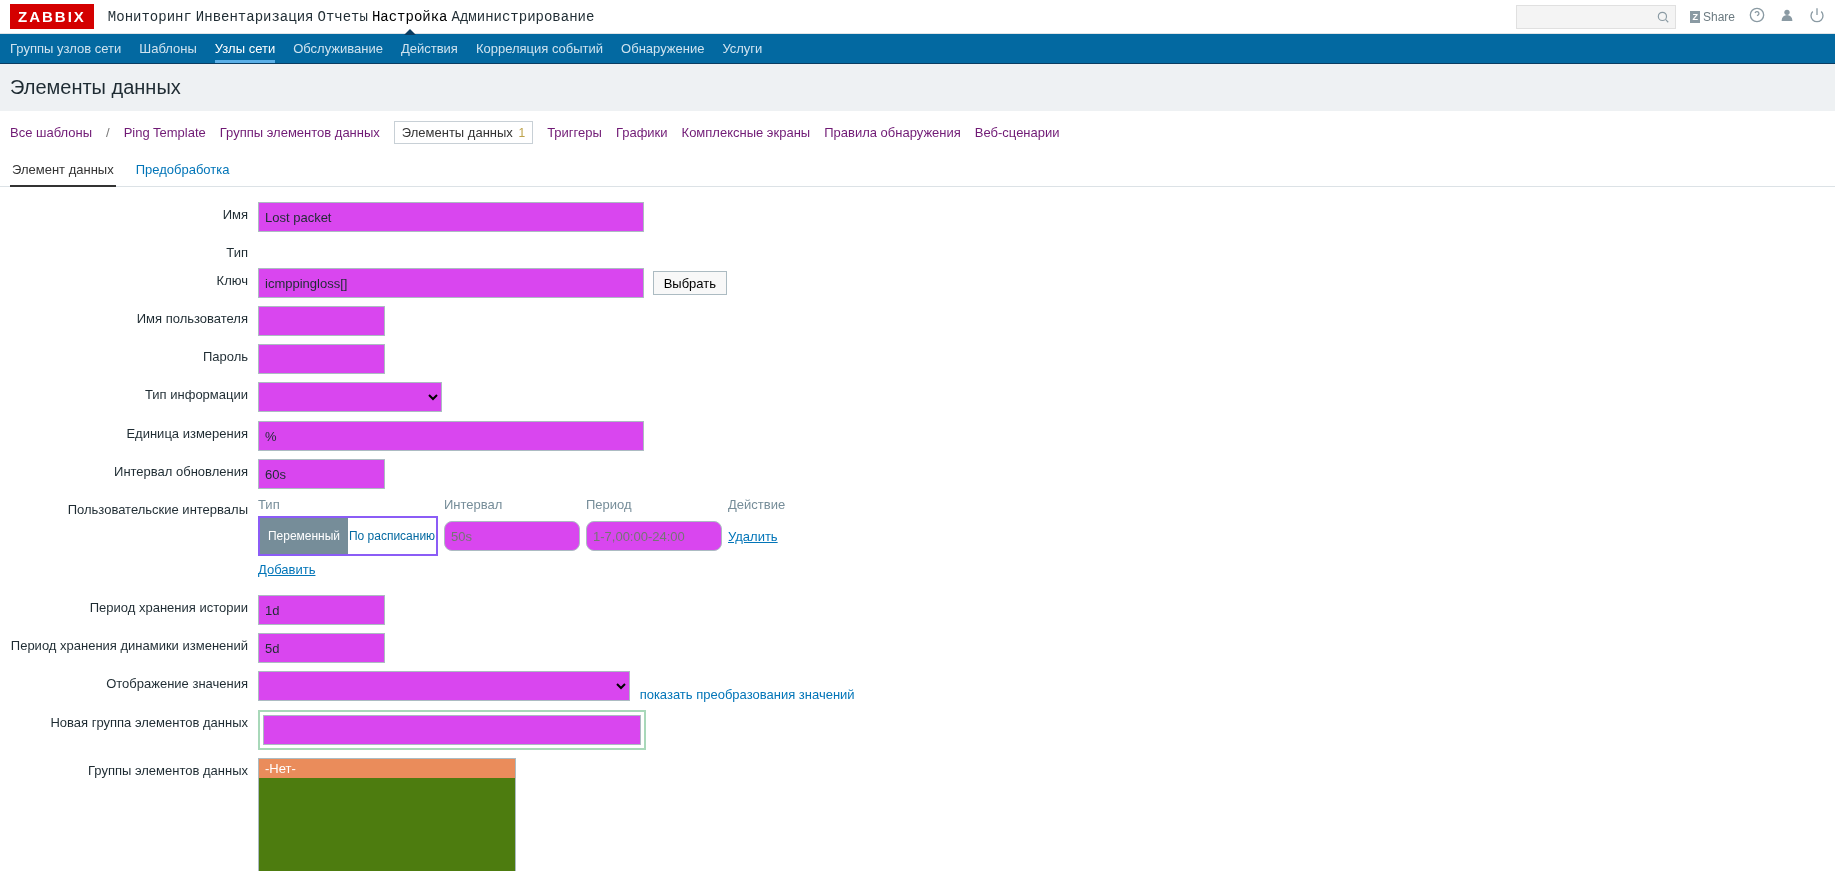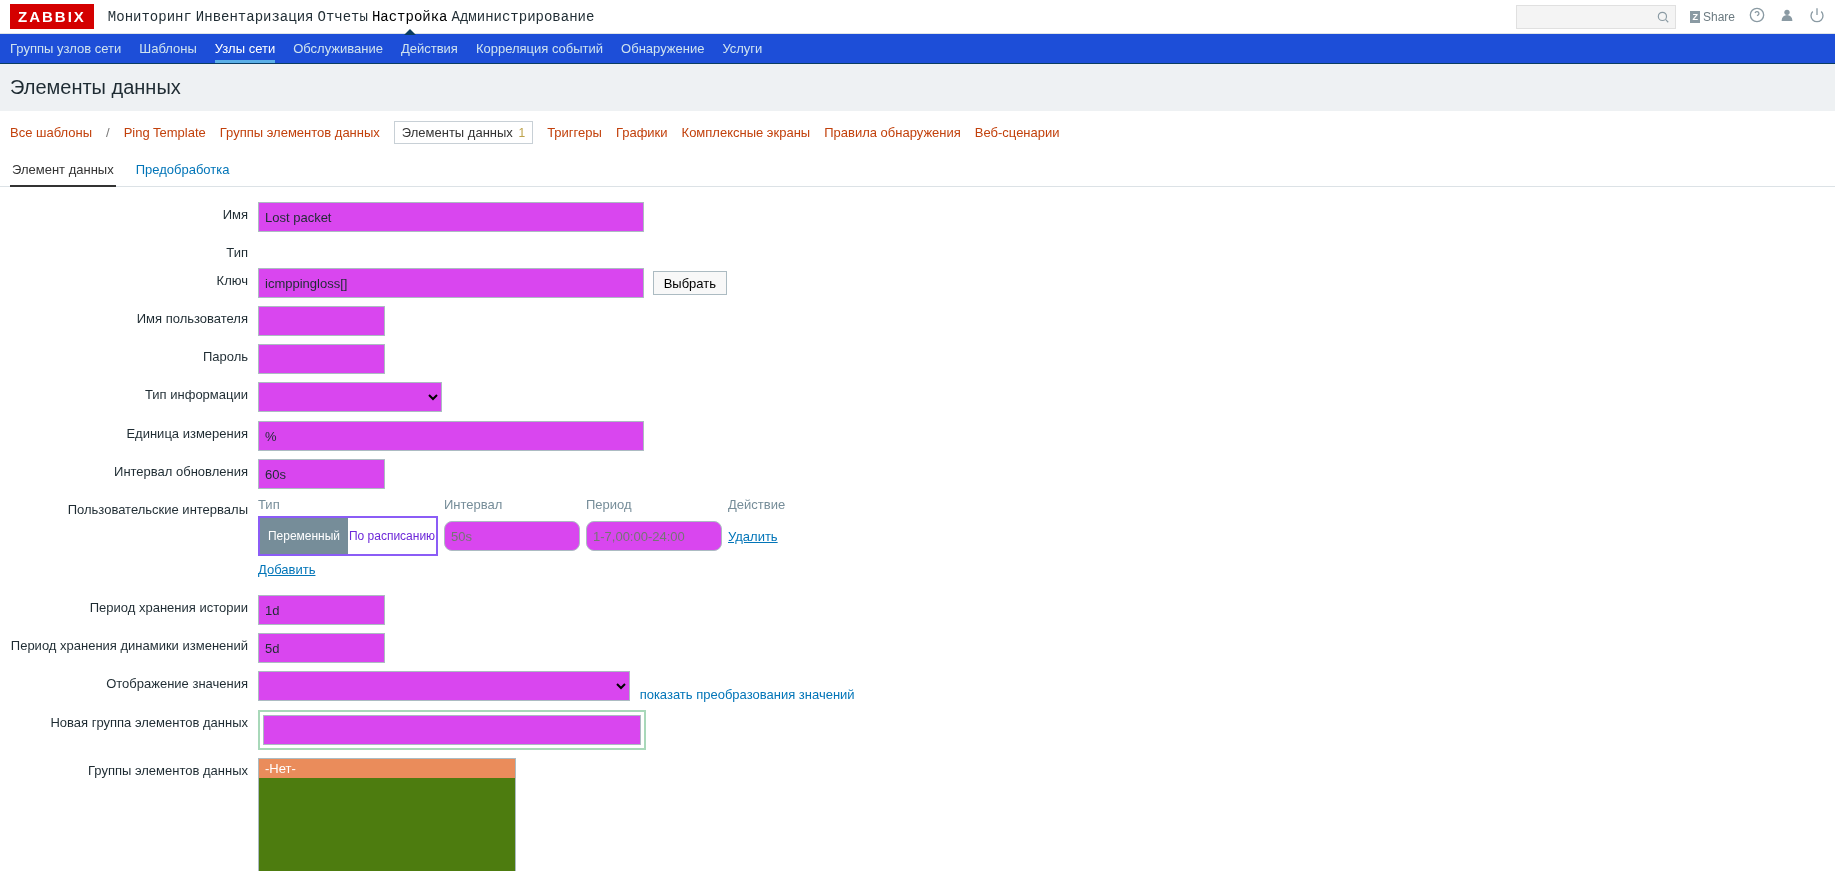--- a/index.html
+++ b/index.html
@@ -13,31 +13,31 @@
     .topnav .menu a { color: #1f2c33; font-size: 14px; }
     .topnav .menu a.active { color: #000; font-weight: 500; position: relative; }
     .topnav .menu a.active::after { content: ''; position: absolute; left: 50%; bottom: -10px; transform: translateX(-50%); width: 0; height: 0; border-left: 6px solid transparent; border-right: 6px solid transparent; border-bottom: 6px solid #0a3d62; }
     .topnav .right { margin-left: auto; display: flex; align-items: center; gap: 14px; }
     .search-box { background: #f4f4f4; border: 1px solid #e0e0e0; height: 24px; width: 160px; position: relative; }
     .search-box svg { position: absolute; right: 5px; top: 4px; }
     .share-btn { color: #6b7a80; font-size: 12px; display: flex; align-items: center; gap: 3px; }
     .icon-btn { color: #6b7a80; cursor: pointer; }
 
     
-    .subnav { background: #1d4ed8; height: 30px; display: flex; align-items: center; padding: 0 10px; gap: 18px; border-bottom: 1px solid #0a3d62; }
+    .subnav { background: #0369a1; height: 30px; display: flex; align-items: center; padding: 0 10px; gap: 18px; border-bottom: 1px solid #0a3d62; }
     .subnav a { color: #cfe3ef; font-size: 13px; padding: 6px 0; }
     .subnav a.active { color: #fff; border-bottom: 3px solid #5bb0e8; padding-bottom: 4px; }
 
     
     .page-header { background: #eef1f3; padding: 12px 10px; }
     .page-header h1 { font-size: 20px; font-weight: normal; color: #1f2c33; }
 
     
     .breadcrumb-row { padding: 10px; display: flex; gap: 14px; align-items: center; font-size: 13px; flex-wrap: wrap; }
-    .breadcrumb-row a { color: #c2410c; }
+    .breadcrumb-row a { color: #701a75; }
     .breadcrumb-row .sep { color: #777; }
     .breadcrumb-row .current { border: 1px solid #c8d0d6; padding: 3px 7px; background: #fff; color: #333; }
     .breadcrumb-row .count { color: #bda24a; font-size: 12px; margin-left: 2px; }
 
     
     .tabs { border-bottom: 1px solid #dce2e6; padding: 0 10px; display: flex; gap: 18px; }
     .tabs a { color: #0275b8; padding: 8px 2px; font-size: 13px; }
     .tabs a.active { color: #333; border-bottom: 2px solid #333; margin-bottom: -1px; }
 
     
@@ -57,21 +57,21 @@
     
     .ci-table { }
     .ci-header { display: flex; gap: 0; margin-bottom: 4px; }
     .ci-header div { color: #768d99; font-size: 13px; }
     .ci-col-type { width: 186px; }
     .ci-col-int { width: 142px; }
     .ci-col-per { width: 142px; }
     .ci-col-act { width: 80px; }
     .ci-row { display: flex; align-items: center; gap: 0; }
     .seg-btns { display: flex; border: 2px solid #8b5cf6; height: 40px; width: 180px; margin-right: 6px; }
-    .seg-btns button { flex: 1; border: none; background: #fff; font-size: 12px; cursor: pointer; color: #6d28d9; }
+    .seg-btns button { flex: 1; border: none; background: #fff; font-size: 12px; cursor: pointer; color: #0369a1; }
     .seg-btns button.active { background: #768d99; color: #fff; }
     .ci-input { width: 136px; margin-right: 6px; border-radius: 8px; }
     .link-action { color: #0275b8; text-decoration: underline; font-size: 13px; cursor: pointer; }
     .add-link { margin-top: 6px; display: inline-block; }
 
     
     .highlight-wrap { border: 2px solid #a8d8b9; padding: 3px; display: inline-block; }
 
     
     .listbox { width: 258px; height: 120px; border: 1px solid #acbbc2; background: #4d7c0f; overflow: auto; }

